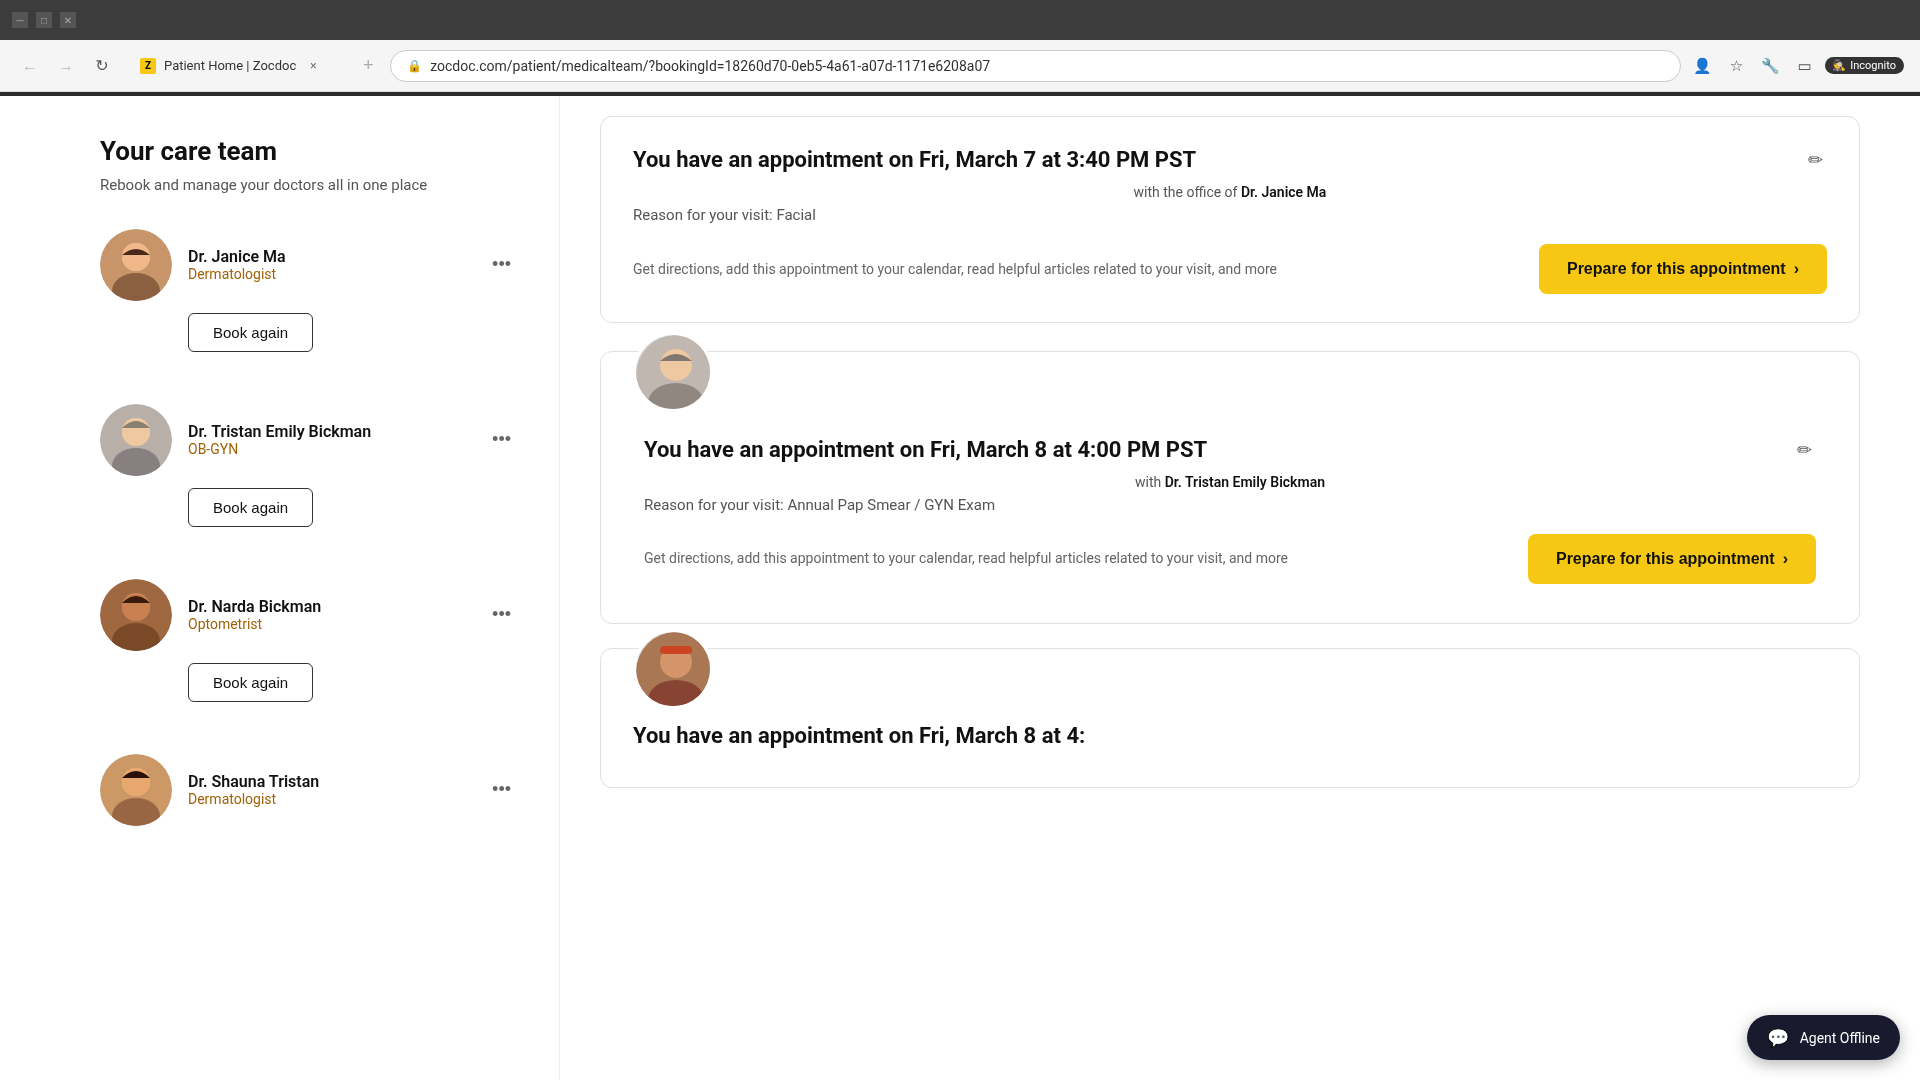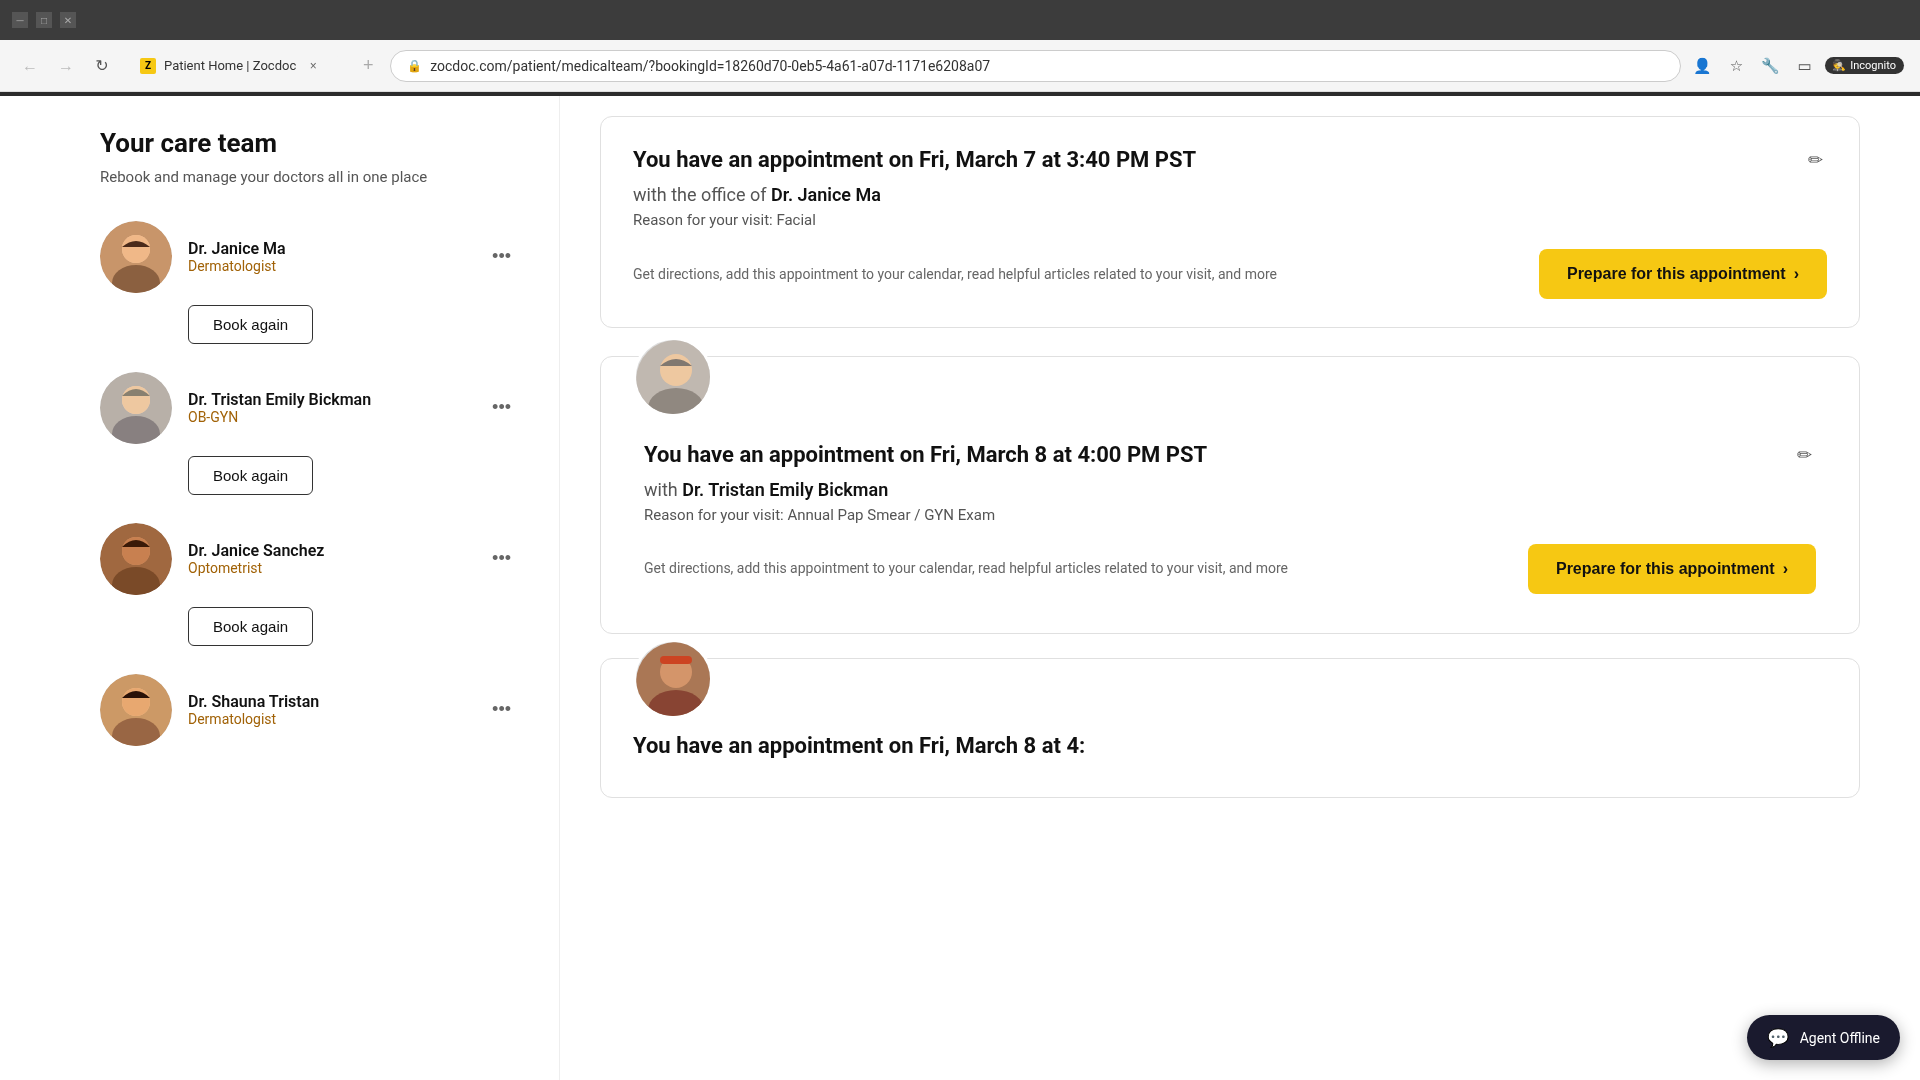--- a/index.html
+++ b/index.html
@@ -167,21 +167,21 @@
     .page-content {
       display: flex;
       height: calc(1080px - 96px);
       background: #fff;
       overflow: hidden;
     }
 
     
     .sidebar {
       width: 560px;
-      padding: 32px 40px 40px 100px;
+      padding: 40px 40px 40px 100px;
       border-right: 1px solid #eee;
       overflow-y: auto;
       background: #fff;
     }
     .sidebar-title {
       font-size: 26px;
       font-weight: 700;
       color: #111;
       margin-bottom: 8px;
     }
@@ -231,21 +231,21 @@
     }
     .book-again-btn {
       background: #fff;
       border: 1.5px solid #333;
       border-radius: 6px;
       padding: 10px 24px;
       font-size: 15px;
       font-weight: 500;
       cursor: pointer;
       color: #111;
-      margin-bottom: 20px;
+      margin-bottom: 44px;
       margin-left: 88px;
     }
 
     
     .right-content {
       flex: 1;
       overflow-y: auto;
       padding: 20px 60px 40px 40px;
       background: #fff;
     }
@@ -274,23 +274,24 @@
       background: transparent;
       border: none;
       cursor: pointer;
       color: #555;
       font-size: 18px;
       padding: 4px;
       flex-shrink: 0;
       margin-left: 16px;
     }
     .appointment-with {
-      font-size: 18px;
+      font-size: 14px;
       color: #555;
       margin-bottom: 6px;
+      text-align: center;
     }
     .appointment-with strong {
       color: #111;
       font-weight: 600;
     }
     .appointment-reason {
       font-size: 15px;
       color: #555;
       margin-bottom: 20px;
     }
@@ -489,21 +490,21 @@
         <div class="doctor-avatar">
           <svg width="72" height="72" viewBox="0 0 72 72">
             <circle cx="36" cy="36" r="36" fill="#a06840"></circle>
             <circle cx="36" cy="28" r="14" fill="#d4956a"></circle>
             <ellipse cx="36" cy="62" rx="24" ry="18" fill="#7a4a28"></ellipse>
             <circle cx="36" cy="28" r="14" fill="#c88050"></circle>
             <path d="M22 24 Q36 10 50 24" fill="#3a1a08"></path>
           </svg>
         </div>
         <div class="doctor-info">
-          <div class="doctor-name">Dr. Janice Sanchez</div>
+          <div class="doctor-name">Dr. Narda Bickman</div>
           <div class="doctor-specialty">Optometrist</div>
         </div>
         <button class="doctor-menu-btn">
           <span>•••</span>
         </button>
       </div>
       <button class="book-again-btn">Book again</button>
     </div>
 
     <div class="doctor-row">

